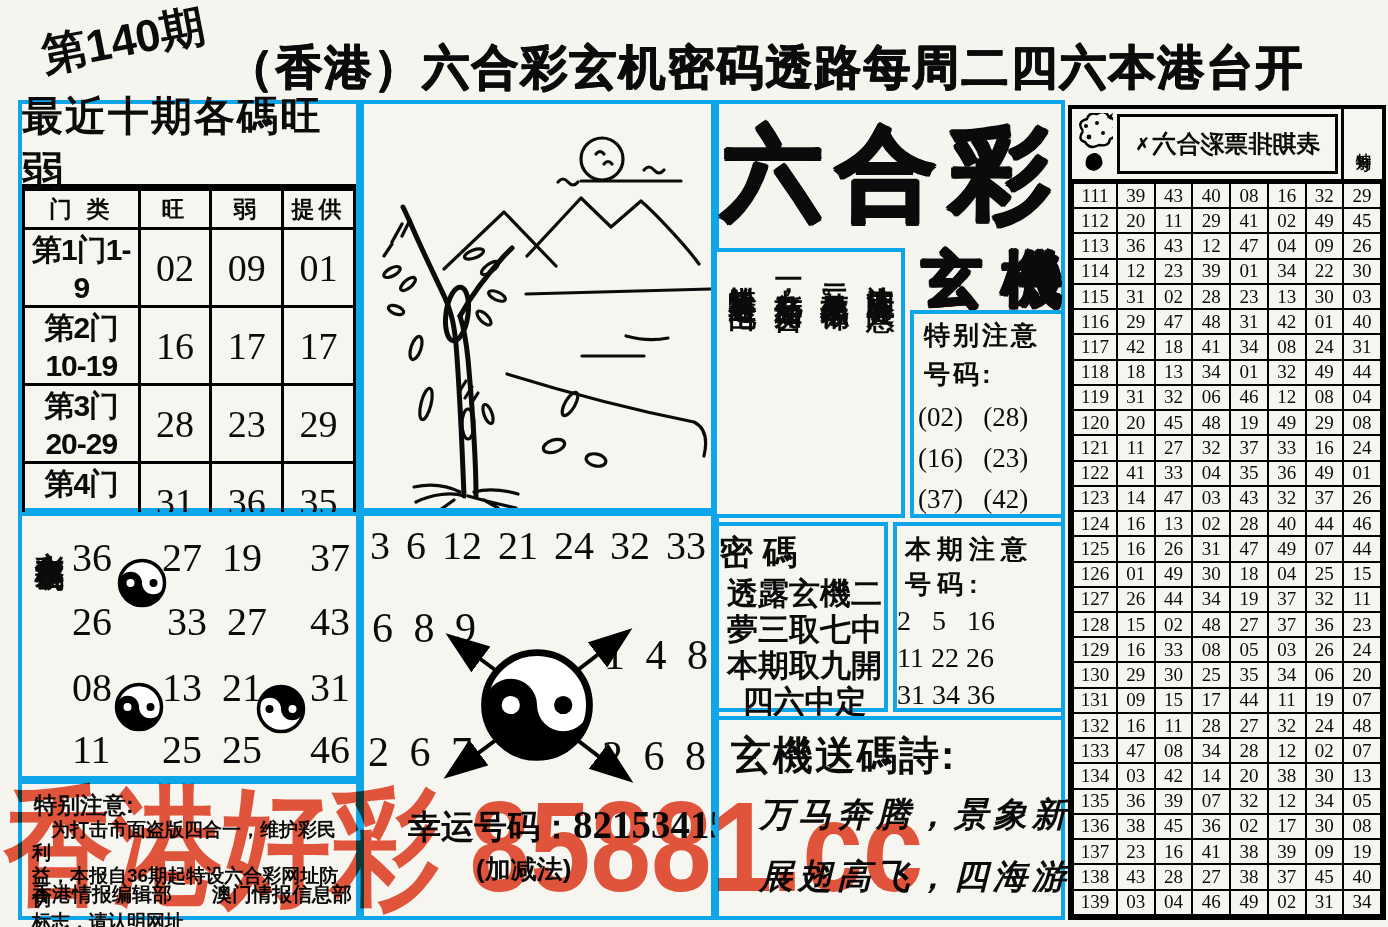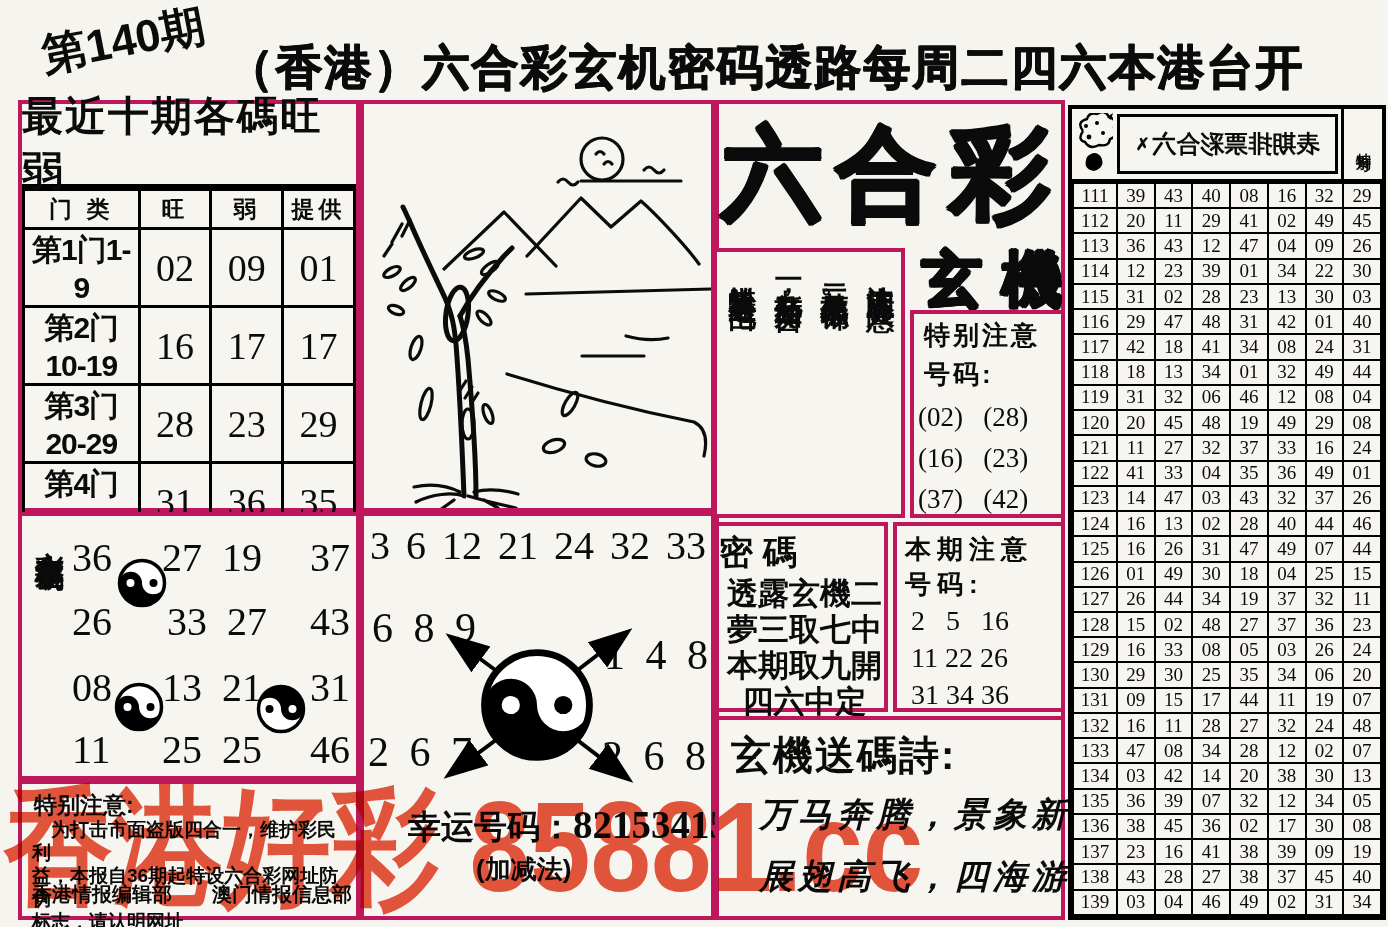--- a/index.html
+++ b/index.html
@@ -1,19 +1,19 @@
 <!DOCTYPE html>
 <html><head>
 <meta charset="utf-8">
 <style>
   html,body{margin:0;padding:0;}
   body{width:1388px;height:927px;position:relative;background:#f6f4ef;overflow:hidden;
        font-family:"Liberation Sans",sans-serif;color:#0b0b0b;}
   .abs{position:absolute;}
-  .box{position:absolute;border:4px solid #be185d;box-sizing:border-box;background:#f7f5f0;}
+  .box{position:absolute;border:4px solid #0ea5e9;box-sizing:border-box;background:#f7f5f0;}
   .serif{font-family:"Liberation Serif",serif;}
   .fat{text-shadow:2px 0 currentColor,-2px 0 currentColor,0 2px currentColor,0 -2px currentColor,
        1.5px 1.5px currentColor,-1.5px -1.5px currentColor,1.5px -1.5px currentColor,-1.5px 1.5px currentColor;}
   .fat1{text-shadow:1px 0 currentColor,0 1px currentColor,1px 1px currentColor;}
 
   
   .issue{left:48px;top:26px;font-size:45px;font-weight:900;transform:rotate(-11deg);transform-origin:left bottom;}
   .main-title{left:226px;top:36px;font-size:47px;font-weight:900;letter-spacing:2px;white-space:nowrap;}
 
   
@@ -49,21 +49,21 @@
   .logo{left:722px;top:108px;font-size:100px;font-weight:900;letter-spacing:14px;white-space:nowrap;}
   .logo-sub{left:922px;top:240px;font-size:60px;font-weight:900;letter-spacing:20px;white-space:nowrap;}
   .poem-col{position:absolute;top:12px;writing-mode:vertical-rl;font-size:28px;font-weight:900;
             letter-spacing:3px;height:250px;}
   .sa-line{text-align:left;padding-left:10px;font-size:26px;font-weight:900;letter-spacing:3px;margin-top:4px;}
   .sa-pair{padding-left:4px;font-size:27px;font-family:"Liberation Serif",serif;white-space:pre;margin-top:10px;}
   .code-title{text-align:left;font-size:34px;font-weight:900;letter-spacing:10px;margin-top:4px;}
   .code-line{font-size:31px;font-weight:900;line-height:36px;padding-left:6px;white-space:nowrap;text-align:center;}
   .code-line.right{text-align:right;padding-right:18px;}
   .pa-title{font-size:26px;font-weight:900;letter-spacing:6px;padding-left:8px;margin-top:6px;}
-  .pa-num{font-size:28px;font-family:"Liberation Serif",serif;white-space:pre;padding-left:14px;line-height:37px;}
+  .pa-num{font-size:28px;font-family:"Liberation Serif",serif;white-space:pre;line-height:37px;}
   .cp-title{position:absolute;left:12px;top:8px;font-size:40px;font-weight:900;letter-spacing:2px;}
   .cp-line{position:absolute;font-size:34px;font-weight:700;font-style:italic;letter-spacing:5px;white-space:nowrap;}
 
   
   .sched{left:1068px;top:105px;width:318px;height:815px;border:4px solid #000;box-sizing:border-box;
          display:flex;flex-direction:column;background:#f7f5f0;}
   .sched-head{height:70px;border-bottom:3px solid #000;display:flex;align-items:stretch;}
   .mascot{width:42px;display:flex;align-items:center;justify-content:center;}
   .sched-titlebox{flex:1;border:3px solid #000;margin:5px 3px;display:flex;align-items:center;justify-content:center;
                   font-size:24px;font-weight:900;white-space:nowrap;overflow:hidden;}

